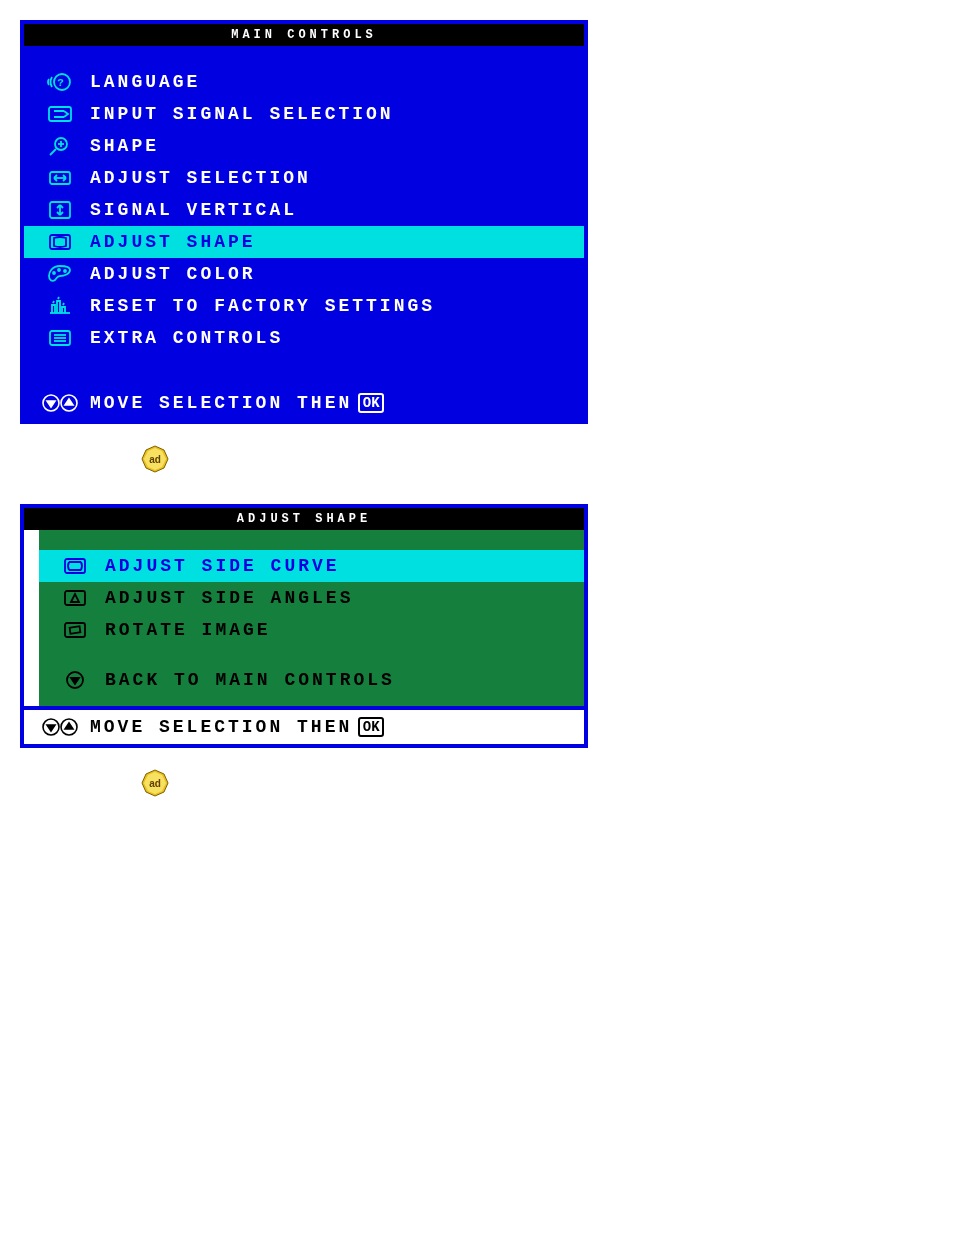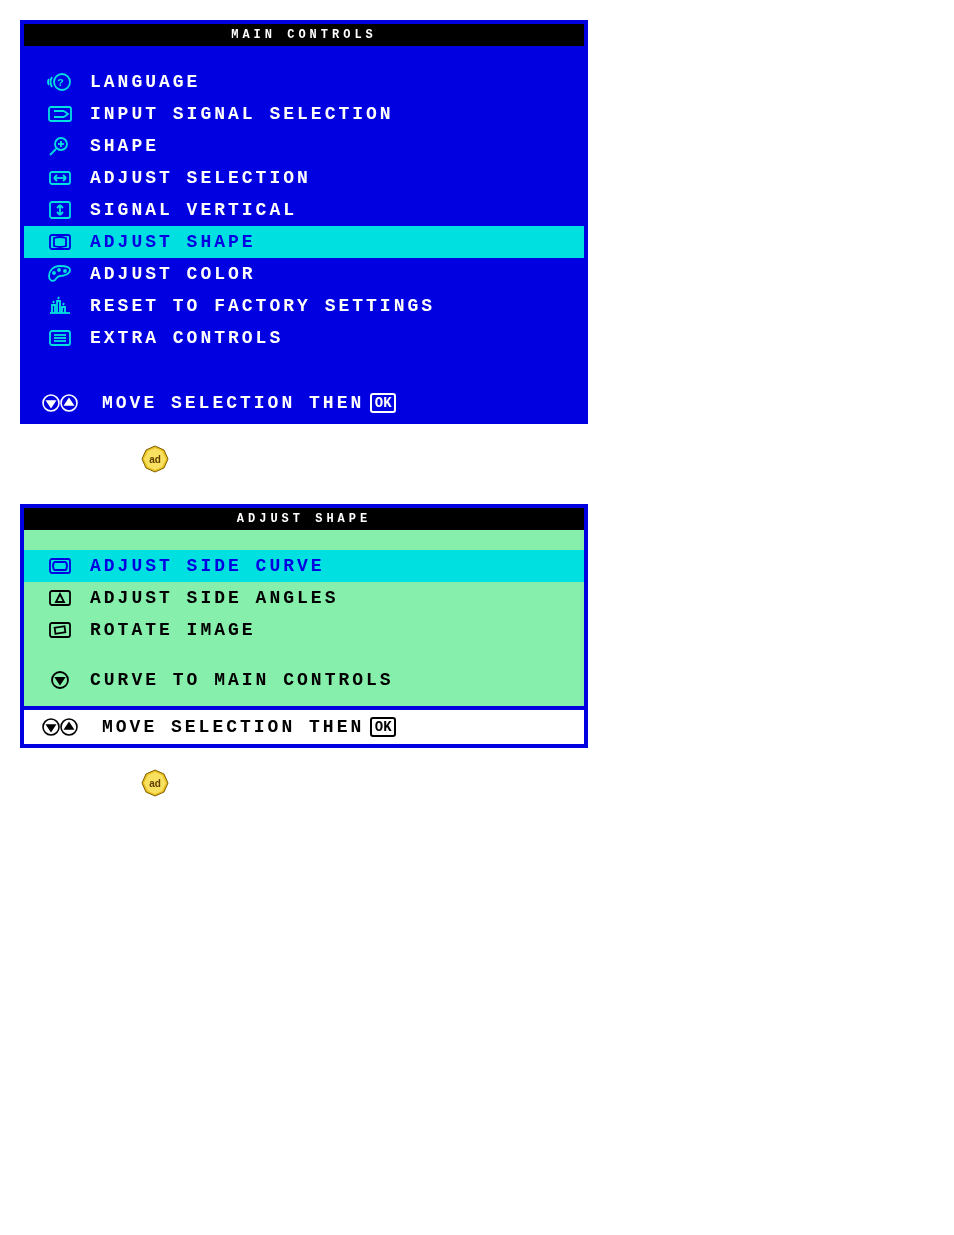--- a/index.html
+++ b/index.html
@@ -26,22 +26,23 @@
     font-size: 12px;
     letter-spacing: 4px;
     font-weight: bold;
   }
   .osd-body {
     background: #0000e0;
     color: #fff;
     padding: 20px 0 10px 0;
   }
   .osd-window.light .osd-body {
-    background: #86efac;
+    background: #15803d;
     color: #000;
+    margin-left: 15px;
   }
   .menu-row {
     display: flex;
     align-items: center;
     padding: 2px 8px 2px 14px;
     font-size: 18px;
     letter-spacing: 3px;
     height: 28px;
   }
   .menu-row.selected {
@@ -89,21 +90,20 @@
     display: flex;
     align-items: center;
     justify-content: center;
     flex-shrink: 0;
   }
   .footer-text {
     padding-left: 8px;
     flex: 1;
     display: flex;
     align-items: center;
-    margin-left: 12px;
   }
   .ok-badge {
     display: inline-flex;
     align-items: center;
     justify-content: center;
     width: 22px;
     height: 16px;
     border: 2px solid currentColor;
     border-radius: 3px;
     font-size: 14px;
@@ -315,21 +315,21 @@
 
     <div class="menu-row">
       <span class="icon-cell">
         <svg width="22" height="22" viewBox="0 0 22 22">
             <g fill="none" stroke="#000" stroke-width="1.8">
               <circle cx="11" cy="11" r="8"></circle>
               <path d="M11 15 L7 9 L15 9 Z" fill="#000"></path>
             </g>
           </svg>
       </span>
-      <span class="label-cell">CURVE TO MAIN CONTROLS</span>
+      <span class="label-cell">BACK TO MAIN CONTROLS</span>
     </div>
 
   </div>
   <div class="osd-footer">
     <span class="footer-icons">
       <svg width="40" height="22" viewBox="0 0 40 22">
           <g fill="none" stroke="#000" stroke-width="1.6">
             <circle cx="11" cy="11" r="8"></circle>
             <path d="M11 15 L7 9 L15 9 Z" fill="#000"></path>
             <circle cx="29" cy="11" r="8"></circle>

